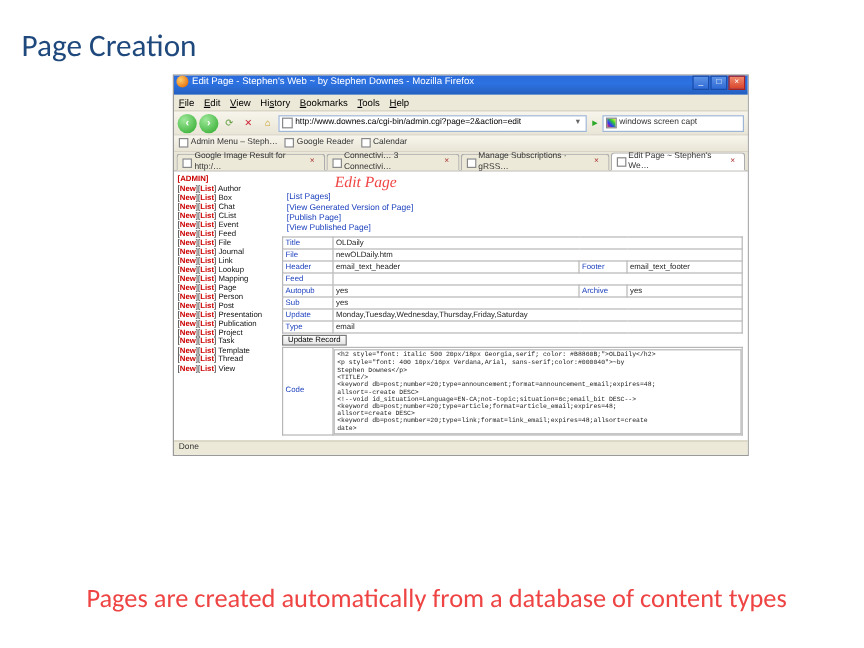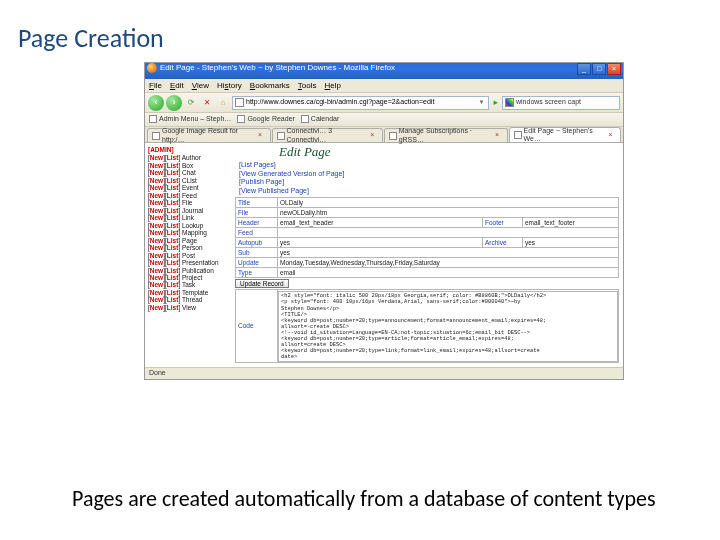--- a/index.html
+++ b/index.html
@@ -41,34 +41,34 @@
   .ff-tab.active { background:#fff; height:15px; }
   .ff-tab .ti { width:8px;height:8px;border:1px solid #888;background:#fff;flex:none; }
   .ff-tab .tx { width:8px;color:#a33;}
   
   .content { display:flex; background:#fff; }
   .sidebar { width:86px; padding:3px 3px; font-family: Verdana, Arial, sans-serif; font-size:6.5px; }
   .sidebar .admin { color:#c00; font-weight:bold; font-size:6.5px; margin-bottom:1px; }
   .side-row { white-space:nowrap; line-height:1.15; color:#111; }
   .side-row .new, .side-row .list { color:#c00; font-weight:bold; }
   .main { flex:1; padding:2px 4px 4px 4px; }
-  .pg-heading { font-family: Georgia, serif; font-style: italic; color:#14532d; font-size:13px; margin:0 0 1px 44px; }
+  .pg-heading { font-family: Georgia, serif; font-style: italic; color:#ef4444; font-size:13px; margin:0 0 1px 44px; }
   .bracket-links { color:#1a3fbd; font-size:7px; line-height:1.25; margin-left:4px; }
   .bracket-links div::before{content:"[";color:#1a3fbd;}
   .bracket-links div::after{content:"]";color:#1a3fbd;}
   table.frm { border-collapse:collapse; width:100%; margin-top:1px; table-layout:fixed; }
   table.frm td { border:1px solid #b7b7b7; padding:0 2px; font-size:6.5px; height:10px; vertical-align:middle; }
   table.frm td.lab { color:#1a3fbd; width:42px; white-space:nowrap; }
   table.frm td.lab2{ color:#1a3fbd; width:40px; }
   table.frm td.val { color:#222; }
   .btn { display:inline-block; border:1px solid #7a7a7a; background:linear-gradient(#fdfdfd,#e4e4e4); padding:0 4px; font-size:6.5px; margin-top:1px; }
   .code-box { border:1px solid #b7b7b7; margin-top:1px; padding:1px 2px; font-family:"Courier New",monospace; font-size:5.4px; color:#222; white-space:pre-wrap; line-height:1.12; }
   
   .ff-status { background:#ece9d8; height:12px; border-top:1px solid #cfcab8; display:flex; align-items:center; padding:0 4px; font-size:7px; color:#333; }
-  .caption { font-family: Calibri, sans-serif; font-size: 22px; color:#000000; position:absolute; bottom:28px; left:72px; right:60px; line-height:1.18; }
+  .caption { font-family: Calibri, sans-serif; font-size: 22px; color:#ef4444; position:absolute; bottom:28px; left:72px; right:60px; line-height:1.18; }
 </style>
 </head>
 <body>
 
 <div class="slide">
 
   <div class="slide-title">Page Creation</div>
 
   <div class="screenshot">
 

